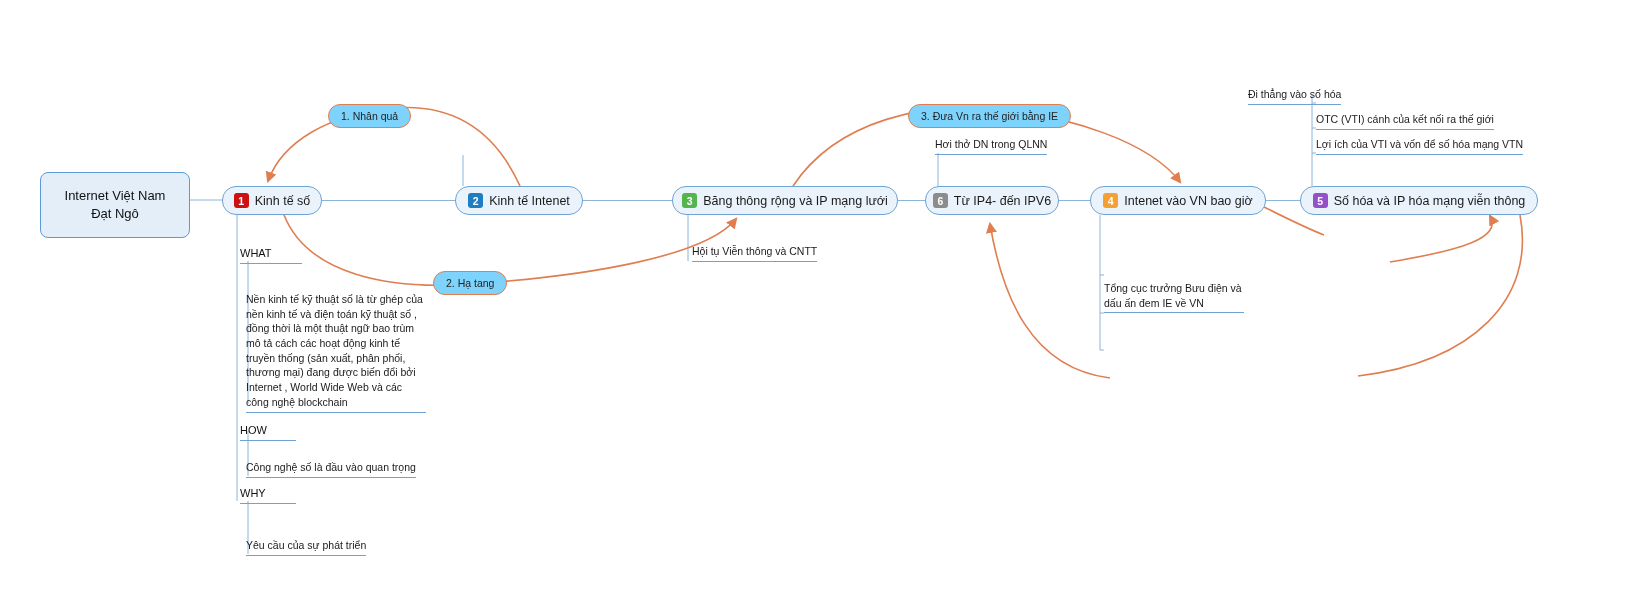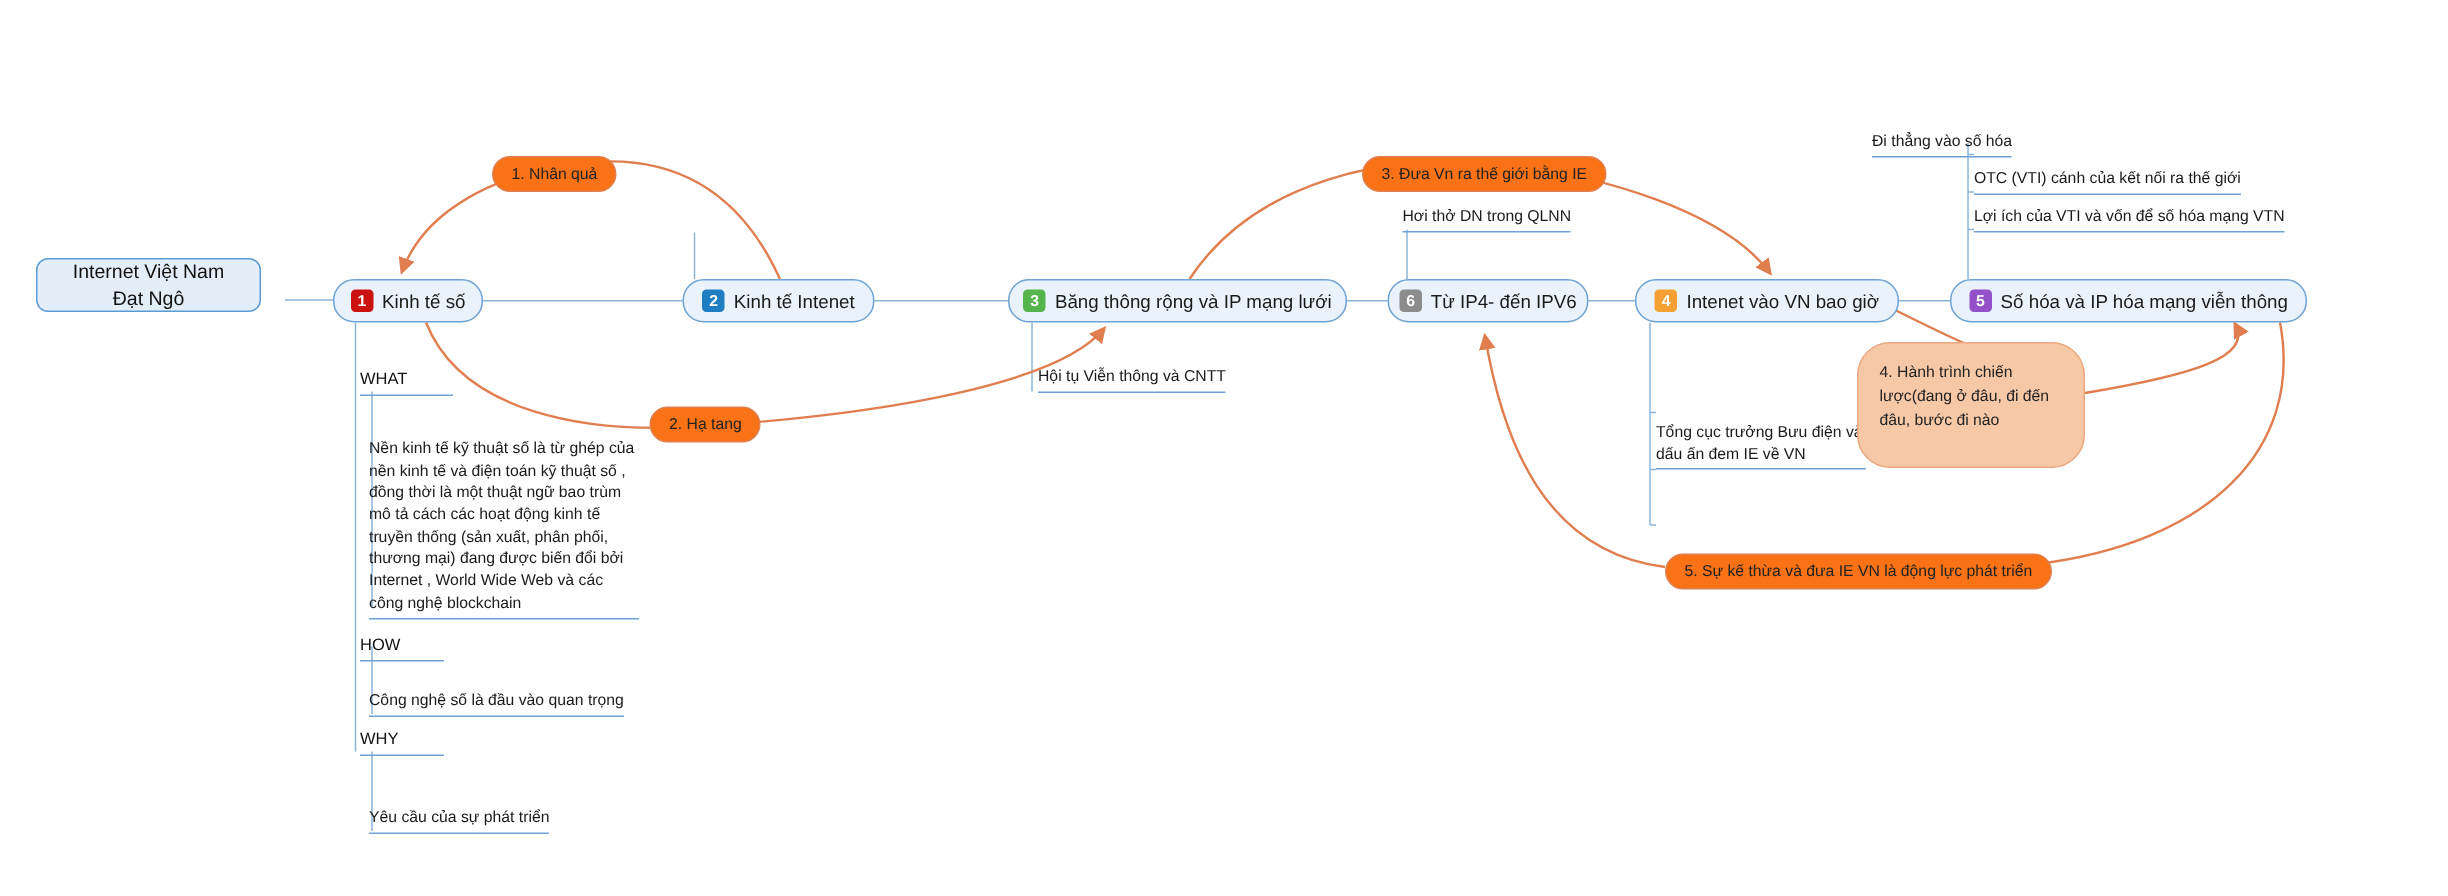--- a/index.html
+++ b/index.html
@@ -9,21 +9,21 @@
   .node{position:absolute;z-index:3;display:flex;align-items:center;justify-content:center;gap:6px;height:29px;
         padding:0 10px;background:#eaf3fc;border:1px solid #6fa3d4;border-radius:14px;
         font-size:12.5px;color:#1a1a1a;white-space:nowrap}
   .badge{width:15px;height:15px;border-radius:3px;color:#fff;font-size:10.5px;font-weight:bold;
          display:flex;align-items:center;justify-content:center;flex:0 0 auto}
   .b1{background:#cc1111}.b2{background:#1f7ec2}.b3{background:#55b54c}
   .b4{background:#f5a033}.b5{background:#9450c8}.b6{background:#8c8c8c}
   .root{position:absolute;z-index:3;display:flex;flex-direction:column;align-items:center;justify-content:center;
         background:#e4eef8;border:1px solid #5b9bd5;border-radius:8px;font-size:13px;color:#111;
         text-align:center;line-height:1.4}
-  .callout{position:absolute;z-index:4;background:#f97316;border:1px solid #e07e50;border-radius:13px;
+  .callout{position:absolute;z-index:4;background:#7dd3fc;border:1px solid #e07e50;border-radius:13px;
            font-size:10.5px;color:#222;display:flex;align-items:center;justify-content:center;
            white-space:nowrap;padding:0 12px;height:24px}
   .blob{position:absolute;z-index:4;background:#f7c8a6;border:1px solid #eaa87e;border-radius:22px;
         font-size:10.5px;color:#222;padding:12px 14px;line-height:1.5}
   .note{position:absolute;z-index:2;font-size:10.5px;color:#1a1a1a;line-height:1.4;
         border-bottom:1px solid #6fa3d4;padding-bottom:2px}
   .nowrap{white-space:nowrap}
   .klabel{font-size:11px;color:#111}
 </style>
 </head>
@@ -70,21 +70,21 @@
       <path d="M 520,186 C 490,120 440,102 385,109 C 330,116 283,140 268,181" marker-end="url(#arrow)"></path>
       <path d="M 284,215 C 308,275 390,290 470,284 C 590,276 706,256 736,219" marker-end="url(#arrow)"></path>
       <path d="M 793,186 C 838,118 930,102 995,109 C 1070,116 1150,142 1180,182" marker-end="url(#arrow)"></path>
       <path d="M 1262,206 C 1290,220 1306,228 1324,235"></path>
       <path d="M 1390,262 C 1462,250 1502,238 1490,216" marker-end="url(#arrow)"></path>
       <path d="M 1520,215 C 1536,300 1472,362 1358,376"></path>
       <path d="M 1110,378 C 1030,368 1002,295 990,224" marker-end="url(#arrow)"></path>
     </g>
   </svg>
 
-  <div class="root" style="left:24px;top:172px;width:150px;height:36px">
+  <div class="root" style="left:40px;top:172px;width:150px;height:66px">
     <span>Internet Việt Nam</span>
     <span>Đạt Ngô</span>
   </div>
 
   <div class="node" style="left:222px;top:186px;width:100px">
     <span class="badge b1">1</span>
     <span>Kinh tế số</span>
   </div>
 
   <div class="node" style="left:455px;top:186px;width:128px">
@@ -108,22 +108,20 @@
   </div>
 
   <div class="node" style="left:1300px;top:186px;width:238px">
     <span class="badge b5">5</span>
     <span>Số hóa và IP hóa mạng viễn thông</span>
   </div>
 
   <div class="callout" style="left:328px;top:104px">1. Nhân quả</div>
   <div class="callout" style="left:433px;top:271px">2. Hạ tang</div>
   <div class="callout" style="left:908px;top:104px">3. Đưa Vn ra thế giới bằng IE</div>
-  <div class="blob" style="left:1238px;top:228px;width:152px;height:84px">4. Hành trình chiến lược(đang ở đâu, đi đến đâu, bước đi nào</div>
-  <div class="callout" style="left:1110px;top:369px">5. Sự kế thừa và đưa IE VN là động lực phát triển</div>
 
   <div class="note nowrap" style="left:935px;top:137px">Hơi thở DN trong QLNN</div>
   <div class="note nowrap" style="left:692px;top:244px">Hội tụ Viễn thông và CNTT</div>
 
   <div class="note nowrap klabel" style="left:240px;top:246px;width:62px">WHAT</div>
   <div class="note" style="left:246px;top:292px;width:180px">Nền kinh tế kỹ thuật số là từ ghép của nền kinh tế và điện toán kỹ thuật số , đồng thời là một thuật ngữ bao trùm mô tả cách các hoạt động kinh tế truyền thống (sản xuất, phân phối, thương mại) đang được biến đổi bởi Internet , World Wide Web và các công nghệ blockchain</div>
   <div class="note nowrap klabel" style="left:240px;top:423px;width:56px">HOW</div>
   <div class="note nowrap" style="left:246px;top:460px">Công nghệ số là đầu vào quan trọng</div>
   <div class="note nowrap klabel" style="left:240px;top:486px;width:56px">WHY</div>
   <div class="note nowrap" style="left:246px;top:538px">Yêu cầu của sự phát triển</div>

